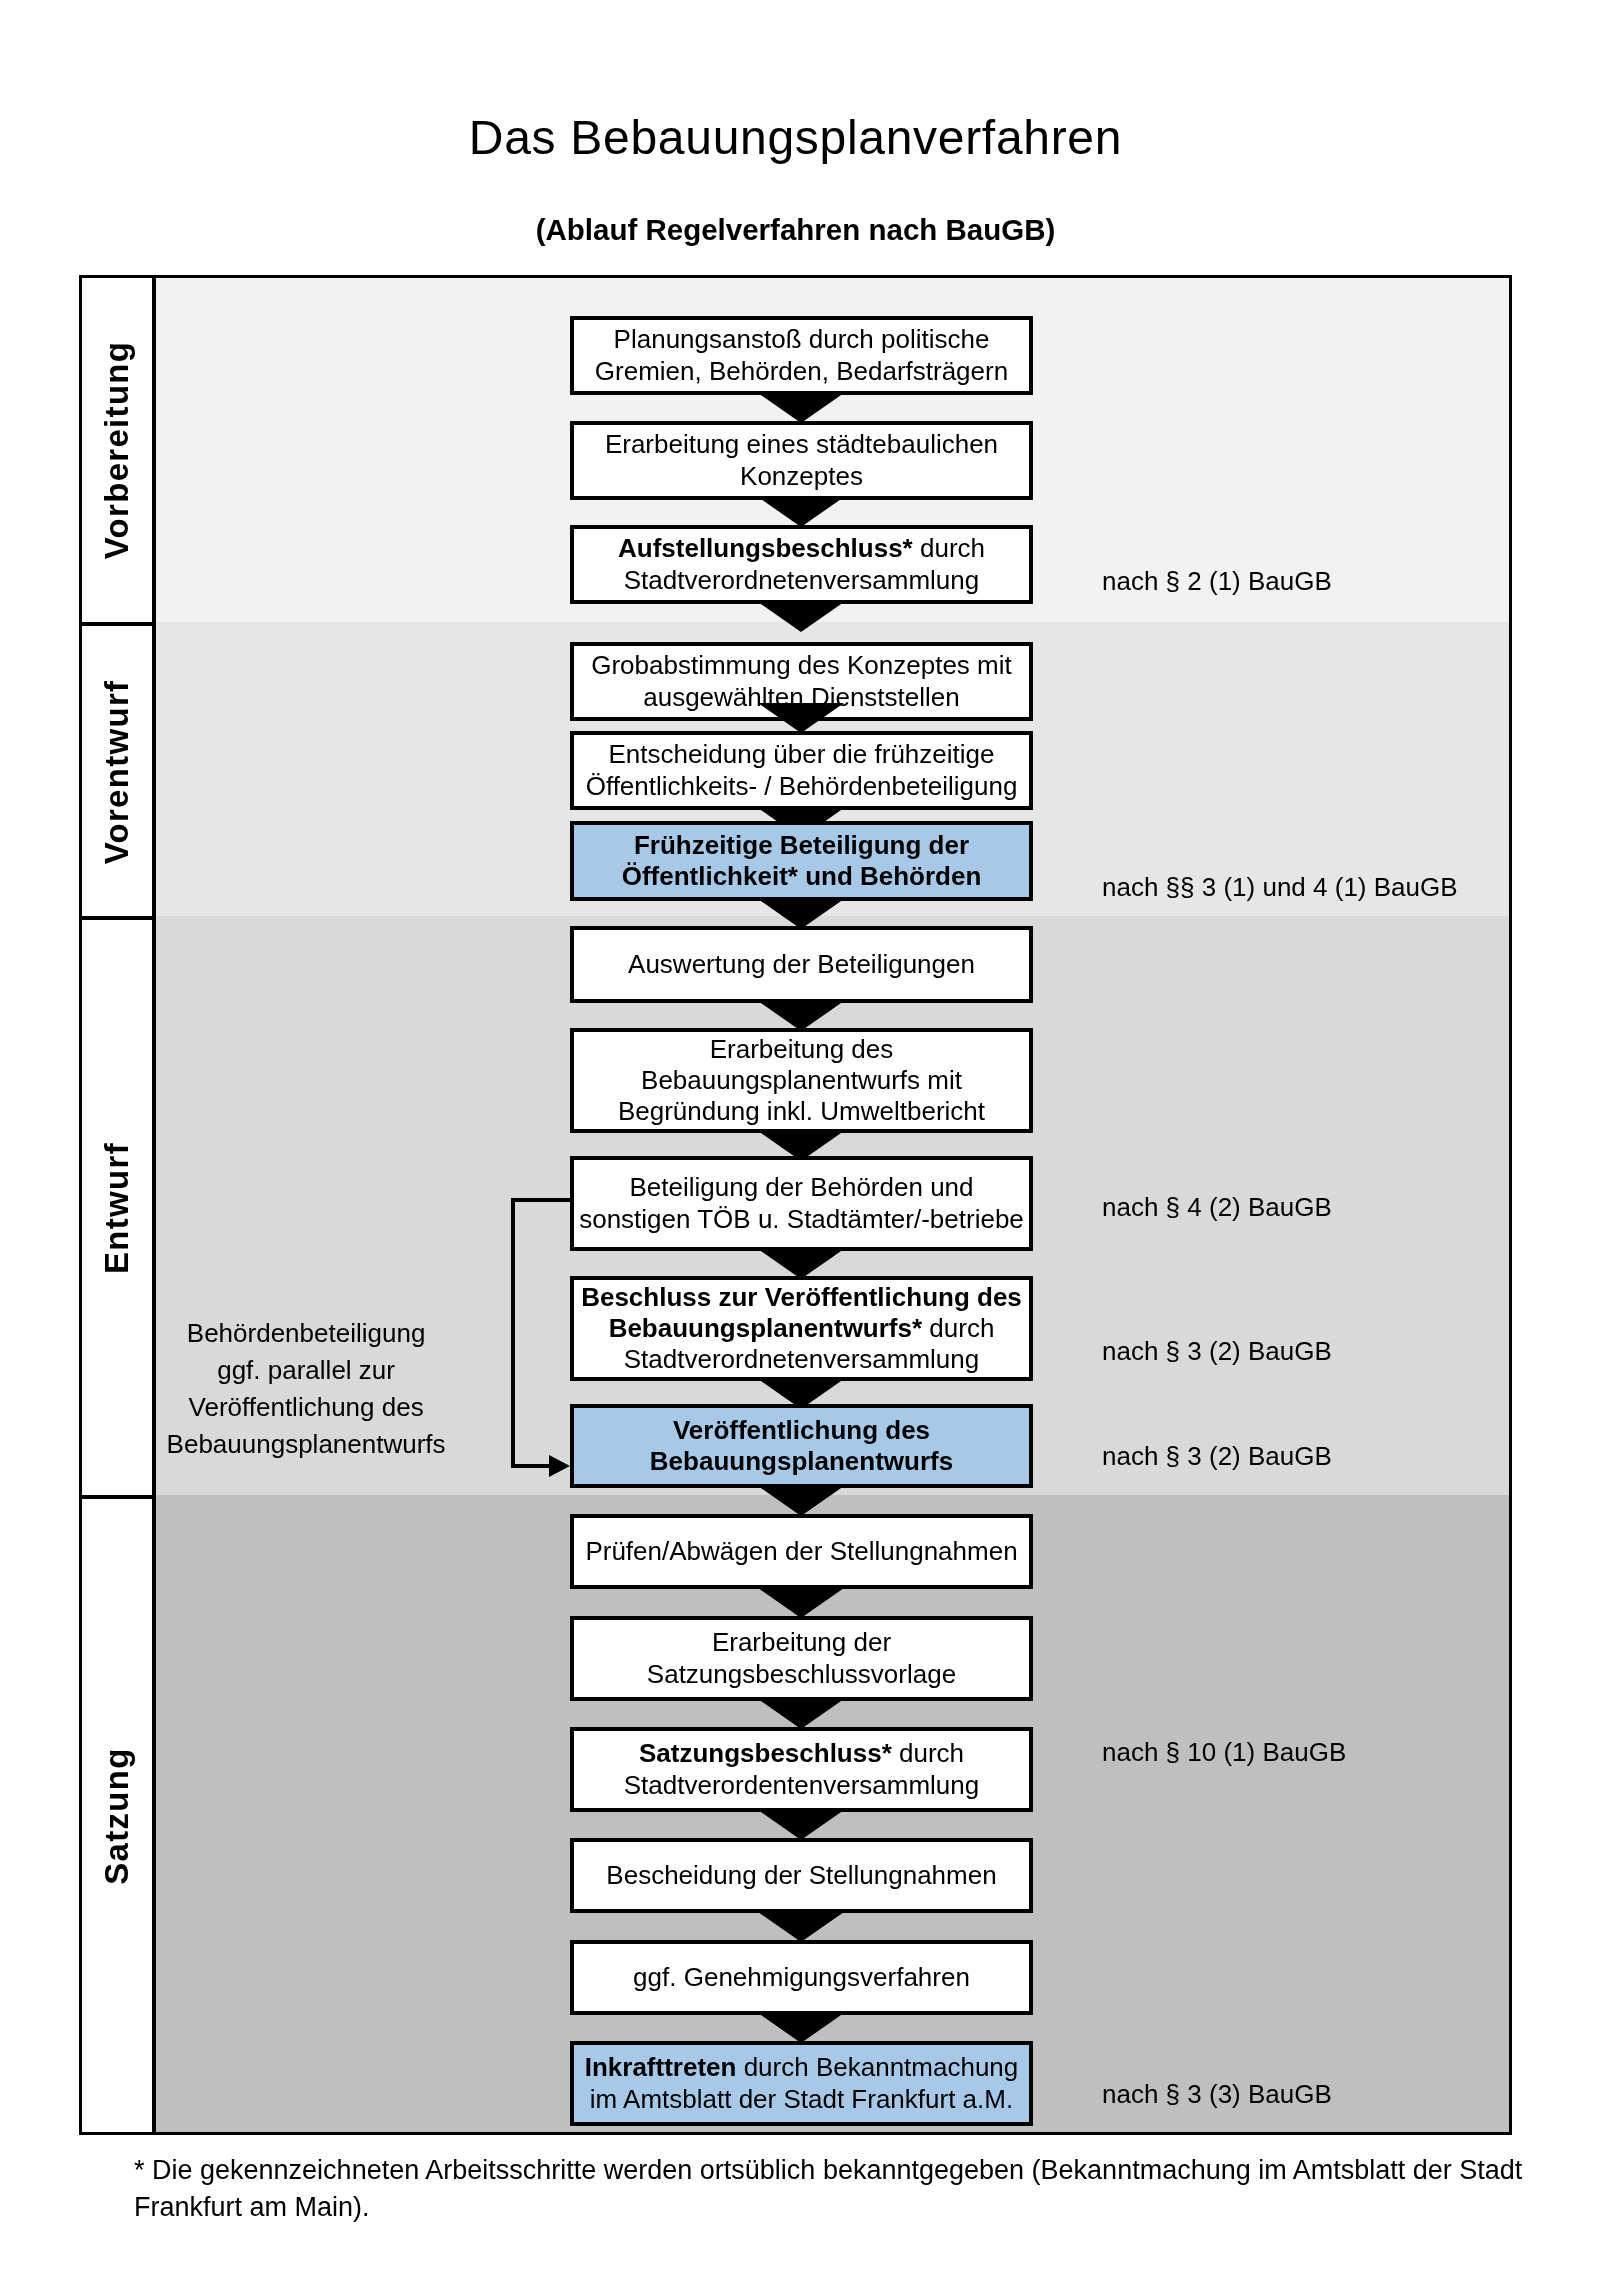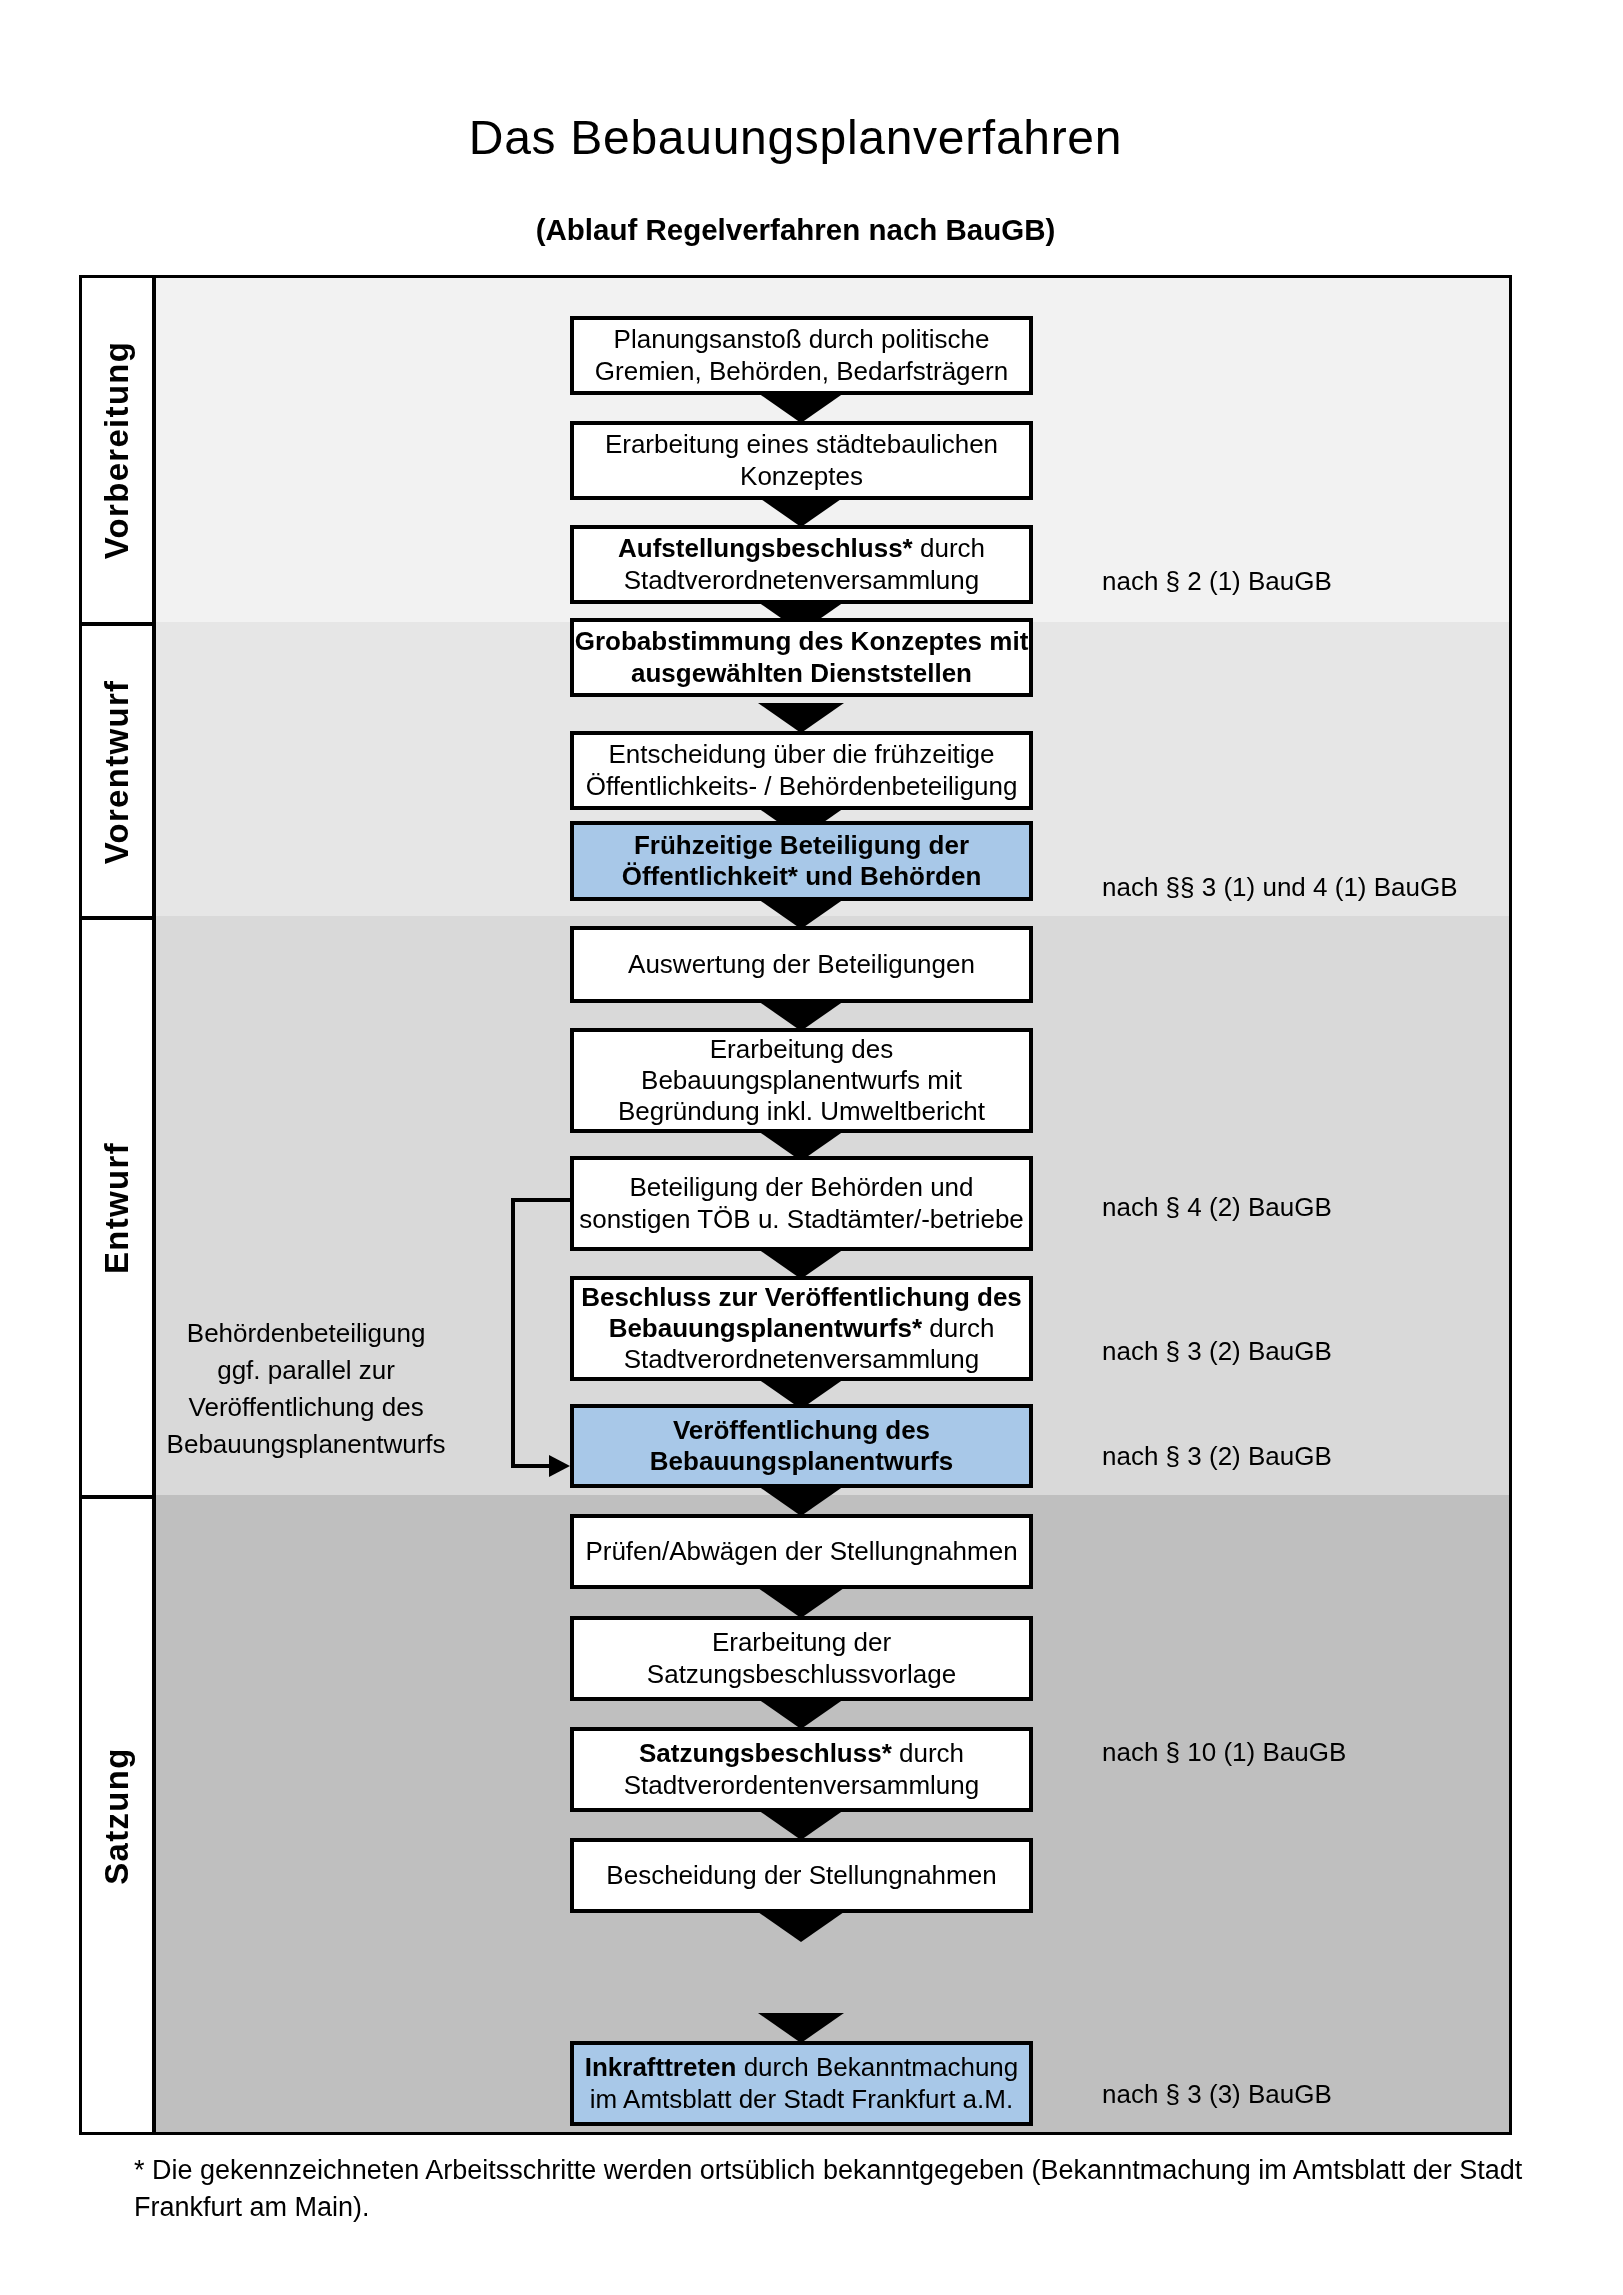--- a/index.html
+++ b/index.html
@@ -86,21 +86,21 @@
       <div class="line"><span>Konzeptes</span></div>
     </div>
     <div class="arrow" style="top:219px;"></div>
 
     <div class="step" style="top:247px;height:79px;">
       <div class="line"><span class="b">Aufstellungsbeschluss*</span><span> durch</span></div>
       <div class="line"><span>Stadtverordnetenversammlung</span></div>
     </div>
     <div class="arrow" style="top:324px;"></div>
 
-    <div class="step" style="top:340px;height:79px;font-weight:bold;">
+    <div class="step" style="top:364px;height:79px;">
       <div class="line"><span>Grobabstimmung des Konzeptes mit</span></div>
       <div class="line"><span>ausgewählten Dienststellen</span></div>
     </div>
     <div class="arrow" style="top:425px;"></div>
 
     <div class="step" style="top:453px;height:79px;">
       <div class="line"><span>Entscheidung über die frühzeitige</span></div>
       <div class="line"><span>Öffentlichkeits- / Behördenbeteiligung</span></div>
     </div>
     <div class="arrow" style="top:530px;"></div>
@@ -157,20 +157,23 @@
       <div class="line"><span class="b">Satzungsbeschluss*</span><span> durch</span></div>
       <div class="line"><span>Stadtverordentenversammlung</span></div>
     </div>
     <div class="arrow" style="top:1532px;"></div>
 
     <div class="step" style="top:1560px;height:75px;">
       <div class="line"><span>Bescheidung der Stellungnahmen</span></div>
     </div>
     <div class="arrow" style="top:1634px;"></div>
 
+    <div class="step" style="top:1662px;height:75px;">
+      <div class="line"><span>ggf. Genehmigungsverfahren</span></div>
+    </div>
     <div class="arrow" style="top:1735px;"></div>
 
     <div class="step hl" style="top:1763px;height:85px;">
       <div class="line"><span class="b">Inkrafttreten</span><span> durch Bekanntmachung</span></div>
       <div class="line"><span>im Amtsblatt der Stadt Frankfurt a.M.</span></div>
     </div>
 
     <div class="ref" style="top:303px;">nach § 2 (1) BauGB</div>
     <div class="ref" style="top:609px;">nach §§ 3 (1) und 4 (1) BauGB</div>
     <div class="ref" style="top:929px;">nach § 4 (2) BauGB</div>

